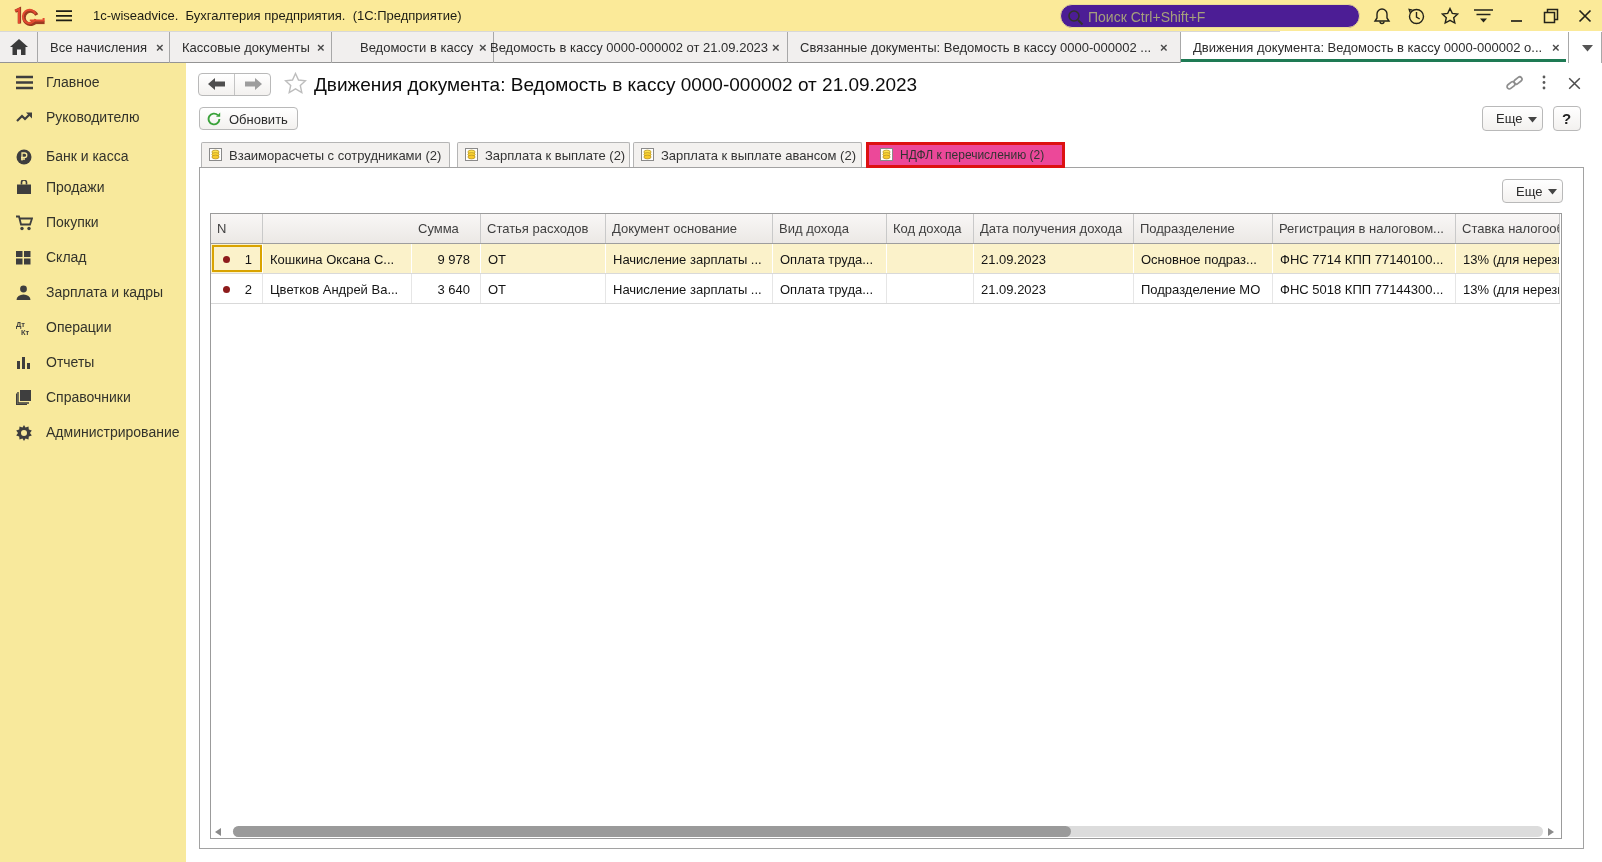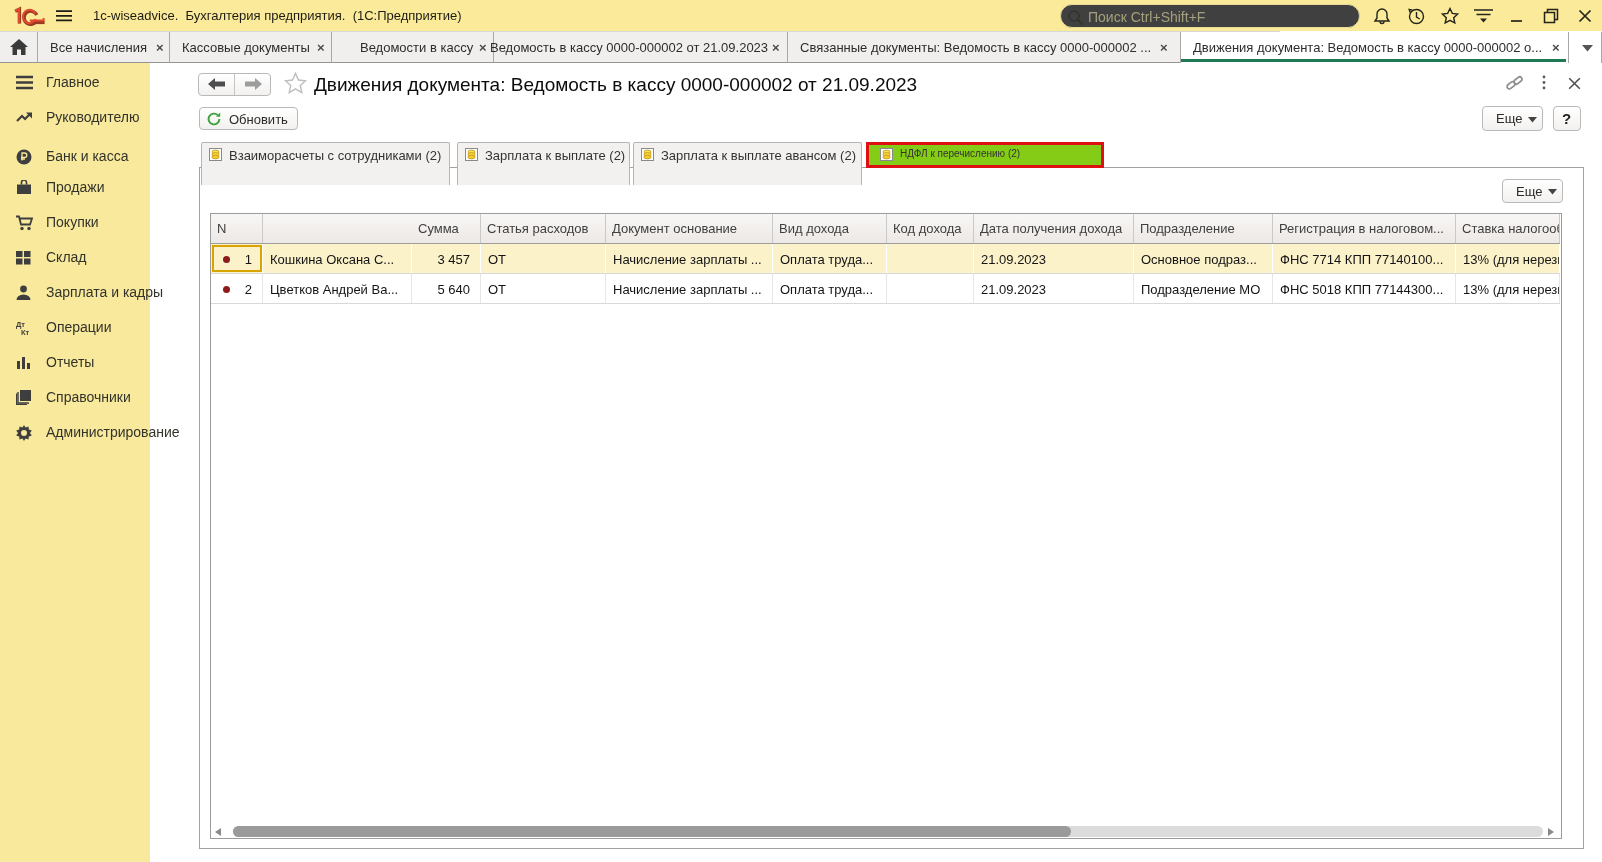--- a/index.html
+++ b/index.html
@@ -3,47 +3,47 @@
 <meta charset="utf-8">
 <style>
 * { margin:0; padding:0; box-sizing:border-box; }
 html,body { width:1602px; height:862px; overflow:hidden; }
 body { font-family:"Liberation Sans", sans-serif; position:relative; background:#fff; }
 .abs { position:absolute; }
 
 
 #topbar { position:absolute; left:0; top:0; width:1602px; height:31px; background:#fbea99; }
 #topbar .title { position:absolute; left:93px; top:8px; font-size:13px; color:#1c1c14; }
-#searchbox { position:absolute; left:1060px; top:4px; width:300px; height:24px; background:#404040; border:1px solid #eadc96; border-radius:12px; }
+#searchbox { position:absolute; left:1060px; top:4px; width:300px; height:24px; background:#4c1d95; border:1px solid #eadc96; border-radius:12px; }
 #searchbox .ph { position:absolute; left:27px; top:4px; font-size:14px; color:#a5a07c; }
 
 
 #tabbar { position:absolute; left:0; top:31px; width:1280px; height:32px; background:#f1efee; border-bottom:1px solid #949494; border-top:1px solid #d8d8d8; }
 .ttab { position:absolute; top:0; height:31px; border-right:1px solid #a8a8a8; font-size:13px; color:#2d2d2d; white-space:nowrap; overflow:hidden; }
 .ttab .lbl { position:absolute; left:12px; top:8px; }
 .ttab .x { position:absolute; top:8px; font-size:13px; color:#4a4a4a; font-weight:bold; }
 .ttab.active { background:#fff; }
 .greenline { position:absolute; left:1181px; top:27px; width:385px; height:3px; background:#1e7a54; }
 
 
-#sidebar { position:absolute; left:0; top:63px; width:150px; height:799px; background:#f8e99c; }
+#sidebar { position:absolute; left:0; top:63px; width:186px; height:799px; background:#f8e99c; }
 .sitem { position:absolute; left:0; width:186px; height:35px; }
 .sitem .ico { position:absolute; left:16px; top:11px; }
 .sitem .txt { position:absolute; left:46px; top:10px; font-size:14px; color:#33332b; white-space:nowrap; }
 
 
 #panel { position:absolute; left:199px; top:167px; width:1385px; height:682px; border:1px solid #a2a2a2; background:#fff; }
 
 .btn { position:absolute; border:1px solid #b9b9b9; border-radius:4px; background:linear-gradient(#ffffff,#f3f1ef); font-size:13px; color:#2b2b2b; }
 
 
-.ptab { position:absolute; top:142px; height:43px; background:#f3f1ef; border:1px solid #b5b5b5; border-bottom:none; border-radius:2px 2px 0 0; font-size:13px; color:#333; }
+.ptab { position:absolute; top:142px; height:25px; background:#f3f1ef; border:1px solid #b5b5b5; border-bottom:none; border-radius:2px 2px 0 0; font-size:13px; color:#333; }
 .ptab .ic { position:absolute; left:7px; top:5px; }
 .ptab .lbl { position:absolute; left:27px; top:5px; white-space:nowrap; }
-#ptab4 { position:absolute; left:866px; top:142px; width:238px; height:26px; background:#84cc16; border:3px solid #dd1111; font-size:10px; color:#333; z-index:5; }
+#ptab4 { position:absolute; left:866px; top:142px; width:199px; height:26px; background:#ec4899; border:3px solid #dd1111; font-size:12px; color:#333; z-index:5; }
 #ptab4 .ic { position:absolute; left:11px; top:3px; }
 #ptab4 .lbl { position:absolute; left:31px; top:3px; white-space:nowrap; }
 
 
 #tbl { position:absolute; left:210px; top:213px; width:1352px; height:626px; border:1px solid #9b9b9b; background:#fff; overflow:hidden; }
 #thead { position:absolute; left:0; top:0; width:1349px; height:30px; background:linear-gradient(#f9f7f6,#ebe8e5); border-bottom:1px solid #9e9e9e; }
 .hcell { position:absolute; top:0; height:29px; border-right:1px solid #c9c9c9; font-size:13px; color:#3f3f3f; white-space:nowrap; overflow:hidden; }
 .hcell span { position:absolute; left:6px; top:7px; }
 .row { position:absolute; left:0; width:1349px; height:30px; border-bottom:1px solid #d9d9d9; font-size:13px; color:#141414; }
 .cell { position:absolute; top:0; height:29px; white-space:nowrap; overflow:hidden; }
@@ -395,21 +395,21 @@
       </div>
     </div>
   <div class="row" id="row1" style="top:30px">
       <div class="cell num" style="left: 0px; width: 52px;">
         <span>1</span>
       </div>
       <div class="cell" style="left: 52px; width: 149px;">
         <span>Кошкина Оксана С...</span>
       </div>
       <div class="cell num" style="left: 201px; width: 69px;">
-        <span>3 457</span>
+        <span>9 978</span>
       </div>
       <div class="cell" style="left: 270px; width: 125px;">
         <span>ОТ</span>
       </div>
       <div class="cell" style="left: 395px; width: 167px;">
         <span>Начисление зарплаты ...</span>
       </div>
       <div class="cell" style="left: 562px; width: 114px;">
         <span>Оплата труда...</span>
       </div>
@@ -432,21 +432,21 @@
       <div id="selcell"></div>
     </div>
   <div class="row" id="row2" style="top:60px">
       <div class="cell num" style="left: 0px; width: 52px;">
         <span>2</span>
       </div>
       <div class="cell" style="left: 52px; width: 149px;">
         <span>Цветков Андрей Ва...</span>
       </div>
       <div class="cell num" style="left: 201px; width: 69px;">
-        <span>5 640</span>
+        <span>3 640</span>
       </div>
       <div class="cell" style="left: 270px; width: 125px;">
         <span>ОТ</span>
       </div>
       <div class="cell" style="left: 395px; width: 167px;">
         <span>Начисление зарплаты ...</span>
       </div>
       <div class="cell" style="left: 562px; width: 114px;">
         <span>Оплата труда...</span>
       </div>

